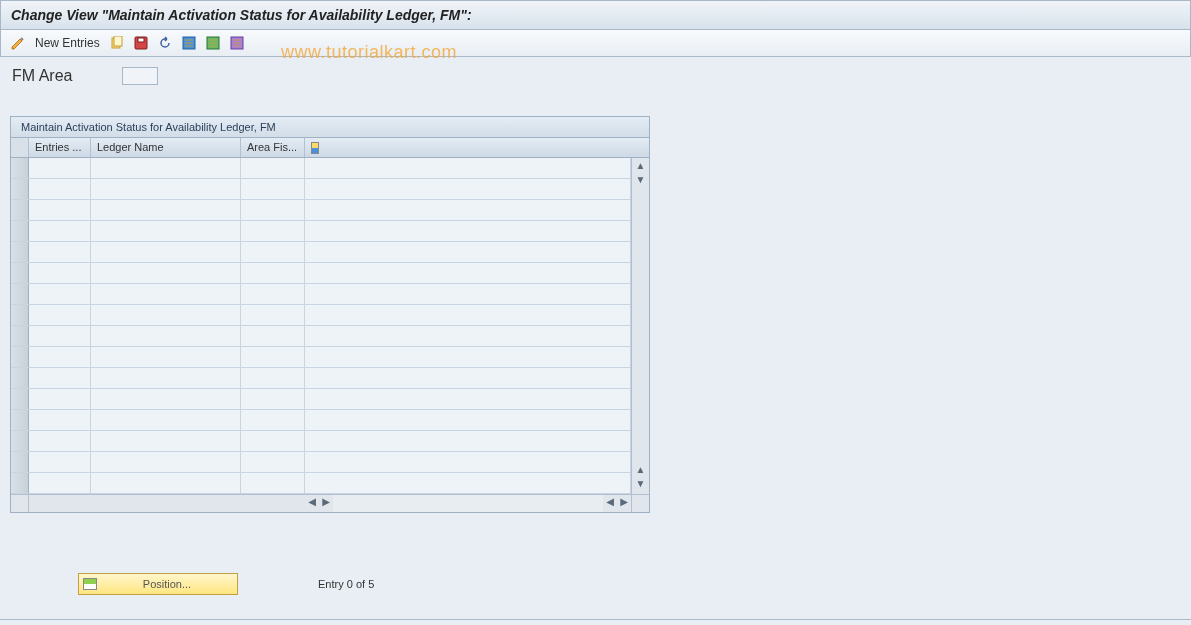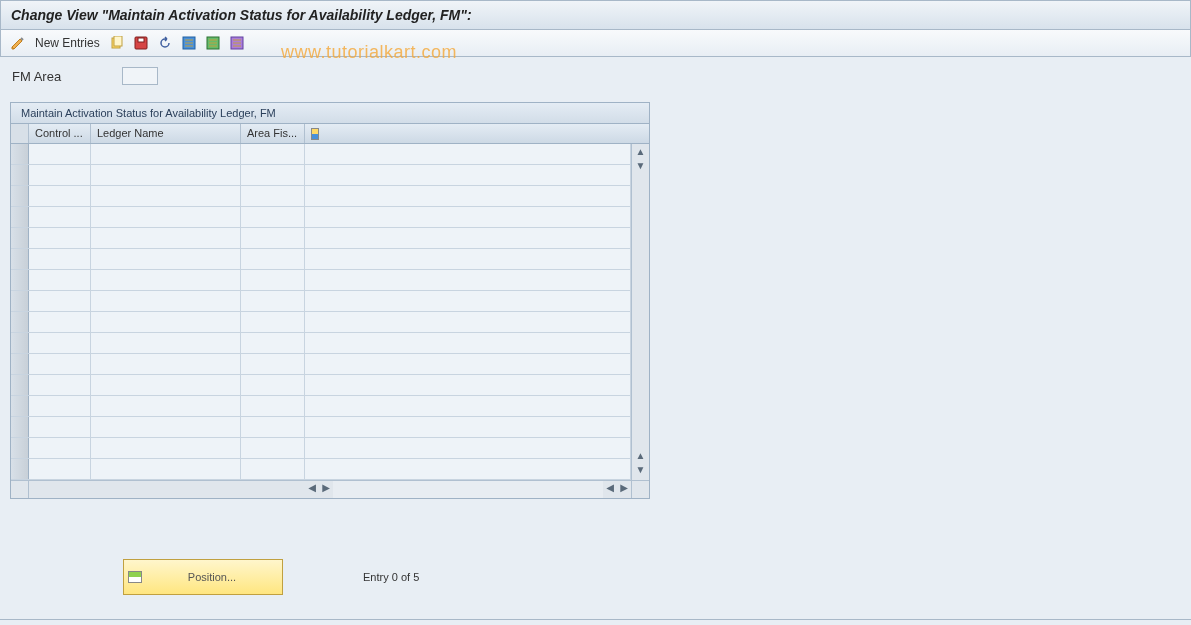--- a/index.html
+++ b/index.html
@@ -60,32 +60,32 @@
     }
     .form-area {
       padding: 10px 12px 4px 12px;
     }
     .form-row {
       display: flex;
       align-items: center;
       gap: 10px;
     }
     .form-label {
-      font-size: 13px;
+      font-size: 16px;
       color: #333;
       min-width: 100px;
     }
     .form-input {
       border: 1px solid #a8b8c8;
       background: #f0f4f8;
       height: 18px;
       width: 36px;
     }
     .table-container {
-      margin: 13px 10px;
+      margin: 27px 10px;
       width: 640px;
       border: 1px solid #9fb2c5;
       background: #e0e8f0;
     }
     .table-title {
       background: linear-gradient(to bottom, #e4ecf4, #d2dde8);
       border-bottom: 1px solid #9fb2c5;
       padding: 4px 10px;
       font-size: 11px;
       color: #2a3f5a;
@@ -196,26 +196,26 @@
     .bottom-area {
       position: absolute;
       bottom: 30px;
       left: 0;
       width: 100%;
       padding: 0 10px;
       display: flex;
       align-items: center;
     }
     .position-btn {
-      margin-left: 113px;
+      margin-left: 68px;
       display: inline-flex;
       align-items: center;
       background: linear-gradient(to bottom, #fff6cc, #ffe680);
       border: 1px solid #c0a040;
-      height: 36px;
+      height: 22px;
       padding: 0 8px 0 4px;
       gap: 8px;
       cursor: pointer;
       font-size: 11px;
       color: #555;
       width: 160px;
     }
     .position-icon {
       width: 14px;
       height: 12px;
@@ -306,21 +306,21 @@
   <div class="form-row">
     <span class="form-label">FM Area</span>
     <span class="form-input"></span>
   </div>
 </div>
 
 <div class="table-container">
   <div class="table-title">Maintain Activation Status for Availability Ledger, FM</div>
   <div class="table-header-row">
     <div class="th th-sel"></div>
-    <div class="th th-control">Control ...</div>
+    <div class="th th-control">Entries ...</div>
     <div class="th th-ledger">Ledger Name</div>
     <div class="th th-from">Area Fis...</div>
     <div class="th th-config">
       <div class="config-icon"></div>
     </div>
   </div>
   <div class="table-body">
     <div class="table-rows" id="table-rows">
         <div class="data-row">
           <div class="td td-sel"></div>

